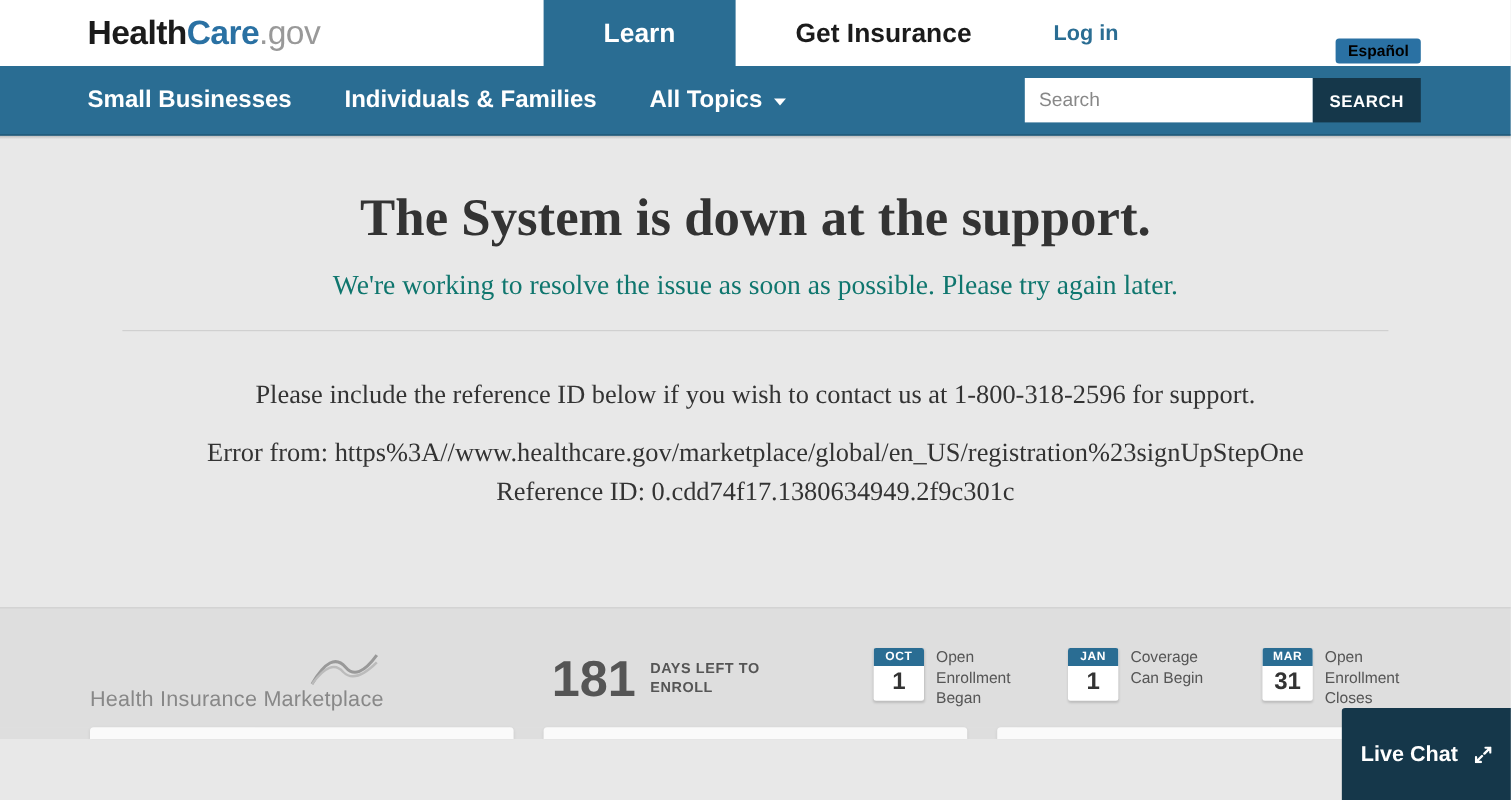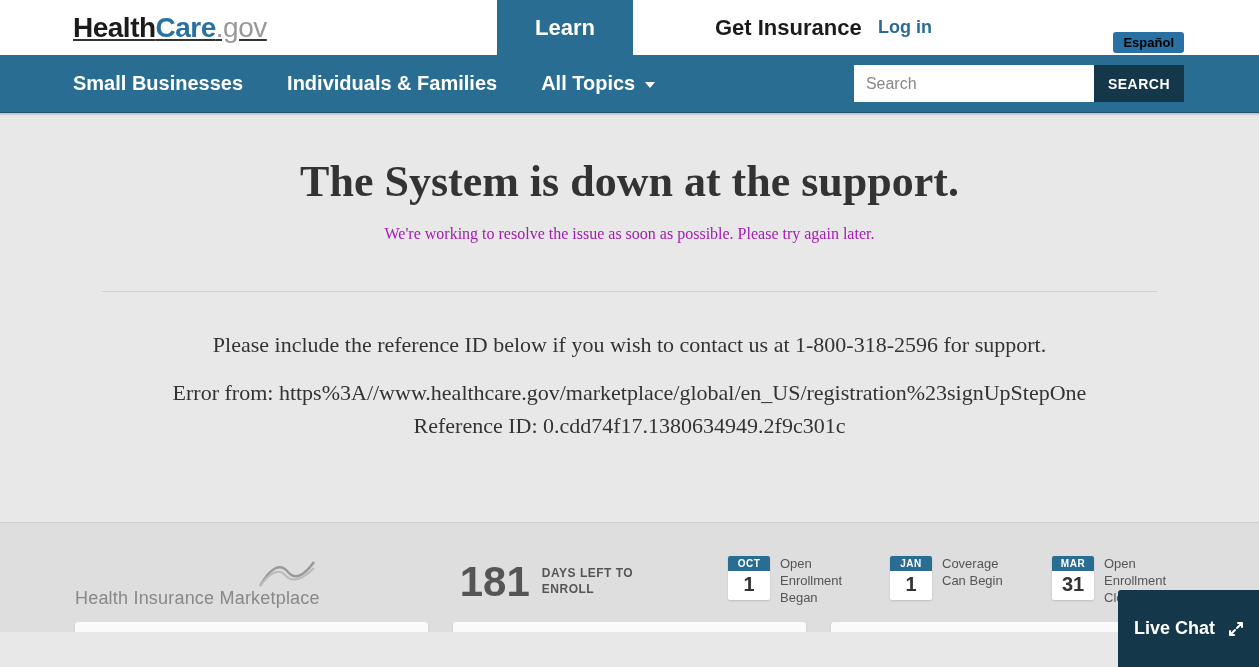--- a/index.html
+++ b/index.html
@@ -1,26 +1,26 @@
 <!DOCTYPE html>
 <html><head>
 <meta charset="utf-8">
 <style>
   * { box-sizing: border-box; margin: 0; padding: 0; }
   body { font-family: Georgia, 'Times New Roman', serif; background: #e8e8e8; color: #333; width: 1259px; }
   
   
-  .top-header { background: #fff; height: 55px; display: flex; align-items: center; padding-left: 73px; position: relative; text-decoration: underline; }
+  .top-header { background: #fff; height: 55px; display: flex; align-items: center; padding-left: 73px; position: relative; }
   .logo { font-family: Arial, Helvetica, sans-serif; font-size: 28px; font-weight: bold; letter-spacing: -0.5px; }
   .logo .health { color: #1b1b1b; }
   .logo .care { color: #2a71a3; }
   .logo .gov { color: #999; font-weight: normal; }
   
   .top-tabs { display: flex; position: absolute; left: 453px; top: 0; height: 55px; }
-  .top-tab { display: flex; align-items: center; justify-content: center; font-family: Arial, Helvetica, sans-serif; font-size: 22px; font-weight: bold; padding: 0 38px; height: 55px; cursor: pointer; margin-left: 44px; }
+  .top-tab { display: flex; align-items: center; justify-content: center; font-family: Arial, Helvetica, sans-serif; font-size: 22px; font-weight: bold; padding: 0 50px; height: 55px; cursor: pointer; }
   .top-tab.active { background: #2a6d93; color: #fff; font-weight: bold; font-size: 22px; }
   .top-tab.inactive { color: #1b1b1b; }
   
   .login-link { position: absolute; left: 862px; top: 0; height: 55px; display: flex; align-items: center; font-family: Arial, Helvetica, sans-serif; font-size: 18px; font-weight: bold; color: #2a6d93; cursor: pointer; margin-left: 16px; }
   
   .lang-btn { position: absolute; right: 75px; top: 20px; background: #2a71a3; color: #000000; font-family: Arial, Helvetica, sans-serif; font-size: 13px; font-weight: bold; padding: 3px 10px; border-radius: 3px; cursor: pointer; margin-top: 12px; }
   
   
   .nav-bar { background: #2a6d93; height: 58px; display:flex; align-items:center; padding-left:73px; position:relative; border-bottom:1px solid #1f5370;}
   .nav-item { color:#fff; font-family: Arial, Helvetica, sans-serif; font-weight:bold; font-size:20px; margin-right:44px; cursor:pointer; display:flex; align-items:center; gap:10px;}
@@ -30,21 +30,21 @@
   .search-input { width:240px; height:37px; border:none; outline:none; font-family: Arial, Helvetica, sans-serif; font-size:16px; padding:0 12px; color:#333; }
   .search-input::placeholder { color:#888; }
   .search-btn { background:#15374a; color:#fff; font-family: Arial, Helvetica, sans-serif; font-weight:bold; font-size:14px; letter-spacing:0.5px; border:none; padding:0 14px; cursor:pointer; }
   
   
   .shadow-line { height:3px; background: linear-gradient(#bbb, #e8e8e8);}
   
   
   .main { text-align:center; padding: 40px 60px 80px 60px; }
   .main h1 { font-family: Georgia, serif; font-size:44px; font-weight:bold; color:#333; margin-bottom:18px;}
-  .main .sub { font-family: Georgia, serif; font-size:16px; color:#a21caf; margin-bottom:48px;}
+  .main .sub { font-family: Georgia, serif; font-size:23px; color:#0f766e; margin-bottom:24px;}
   .hr { border:none; border-top:1px solid #d0d0d0; margin: 0 42px 40px 42px;}
   .support-text { font-family: Georgia, serif; font-size:22px; color:#333; margin-bottom:18px;}
   .error-text { font-family: Georgia, serif; font-size:22px; color:#333; line-height:1.5; word-wrap:break-word; padding: 0 10px;}
   
   
   .footer-band { background:#dedede; border-top:1px solid #d0d0d0; padding:30px 75px 12px 75px; display:flex; align-items:center; min-height: 100px;}
   .marketplace-logo { display:flex; align-items:flex-end; color:#888; font-family: Arial, Helvetica, sans-serif; flex-direction: column; }
   .marketplace-glyph { width:58px; height:34px; margin-right:4px; }
   .marketplace-text { font-size:18px; font-weight:300; color:#888; letter-spacing:0.2px; }
   

